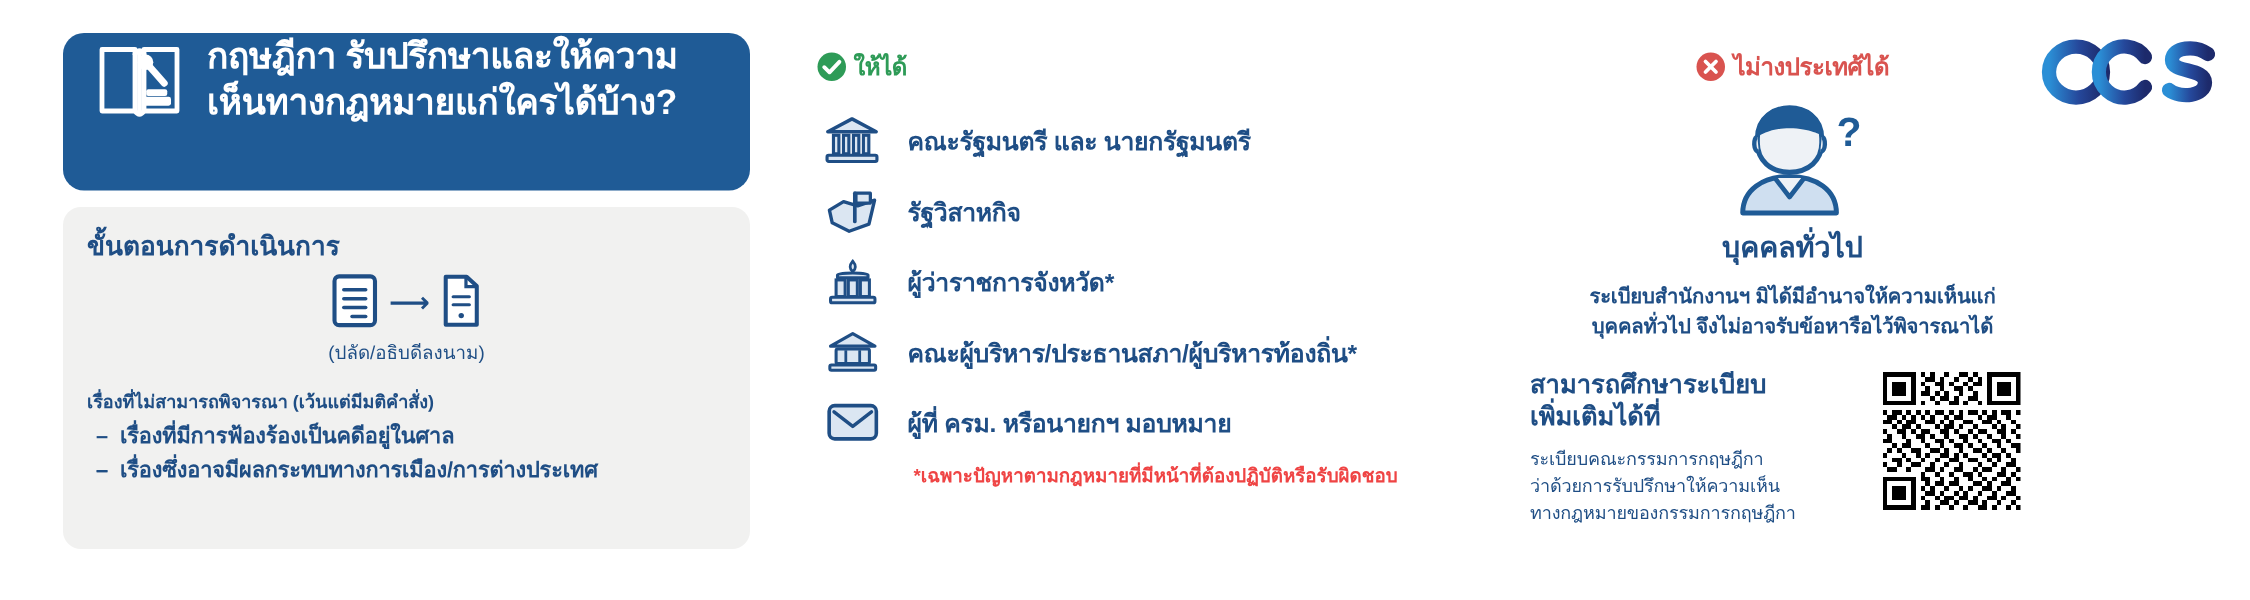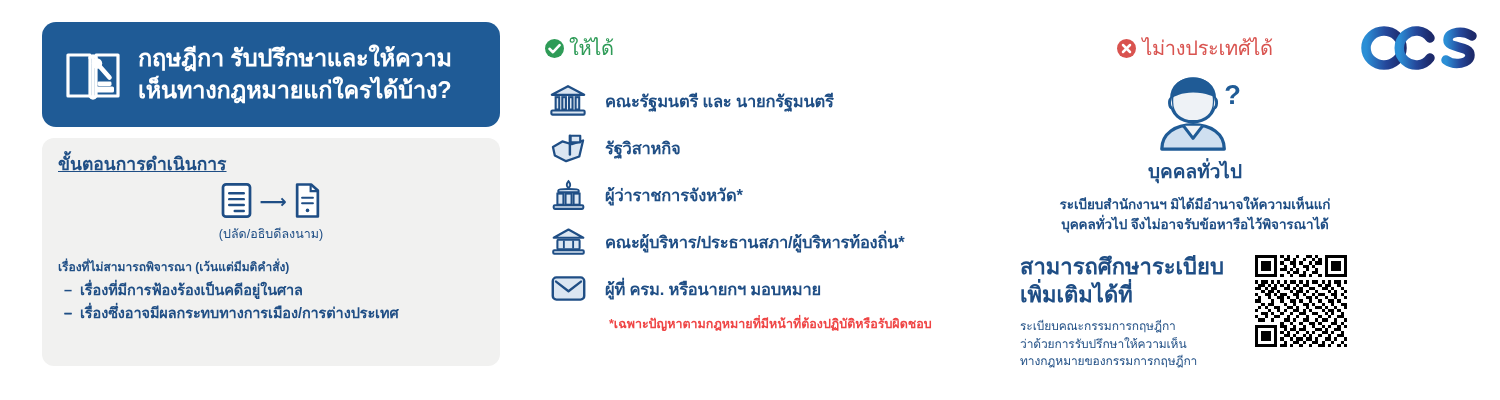--- a/index.html
+++ b/index.html
@@ -25,21 +25,20 @@
     position: absolute;
     left: 42px;
     top: 22px;
     width: 458px;
   }
   .title-banner {
     background: #1f5b96;
     border-radius: 14px;
     height: 105px;
     display: flex;
-    align-items: center;
     padding: 0 34px 0 20px;
     box-sizing: border-box;
   }
   .book-icon {
     flex: 0 0 auto;
     width: 62px;
     height: 62px;
     margin-right: 14px;
   }
   .title-text {
@@ -58,21 +57,20 @@
     padding: 12px 16px 14px 16px;
     box-sizing: border-box;
     width: 458px;
     height: 228px;
   }
   .proc-heading {
     color: #1f4e85;
     font-size: 17.5px;
     font-weight: bold;
     margin-bottom: 2px;
-    text-decoration: underline;
   }
   .flow-icons {
     display: flex;
     align-items: center;
     justify-content: center;
     gap: 7px;
     margin-top: 4px;
   }
   .flow-arrow {
     color: #1f4e85;
@@ -127,22 +125,22 @@
     left: 545px;
     top: 32px;
     width: 470px;
   }
   .col-head {
     display: flex;
     align-items: center;
     gap: 5px;
   }
   .col-head-label {
-    font-size: 20px;
-    font-weight: normal;
+    font-size: 16px;
+    font-weight: bold;
     letter-spacing: -0.3px;
   }
   .ok-label { color: #2e9b57; }
   .no-label { color: #d9534f; }
   .badge-ok, .badge-no {
     width: 19px;
     height: 19px;
     border-radius: 50%;
     display: inline-flex;
     align-items: center;
@@ -220,21 +218,21 @@
     letter-spacing: -0.1px;
   }
   .study-row {
     display: flex;
     margin-top: 17px;
     gap: 10px;
   }
   .study-left { width: 225px; }
   .study-heading {
     color: #1f4e85;
-    font-size: 22px;
+    font-size: 17px;
     font-weight: bold;
     line-height: 1.28;
   }
   .study-small {
     color: #1f4e85;
     font-size: 12px;
     line-height: 1.48;
     margin-top: 9px;
     letter-spacing: -0.1px;
   }

